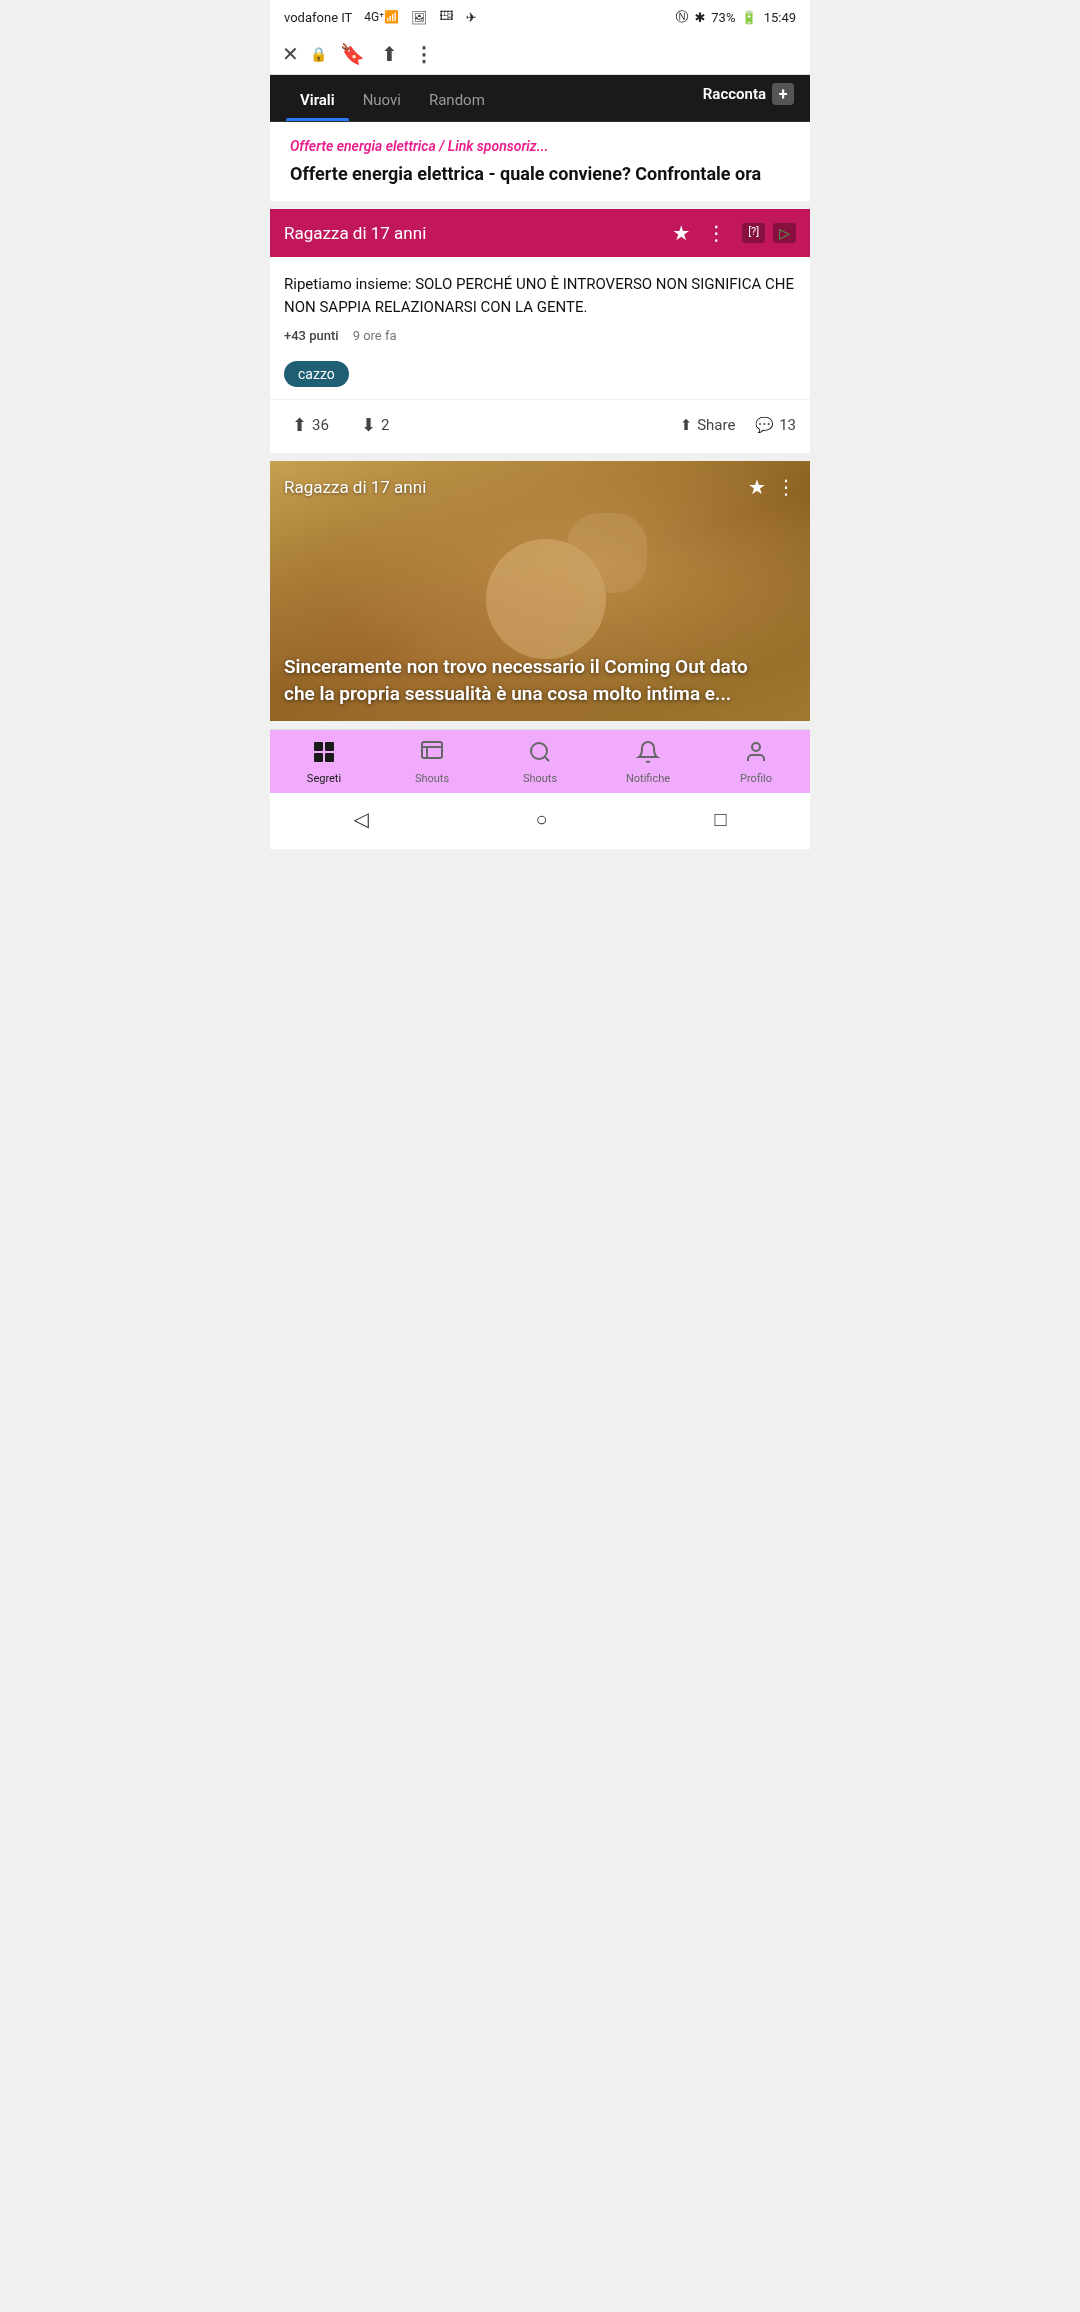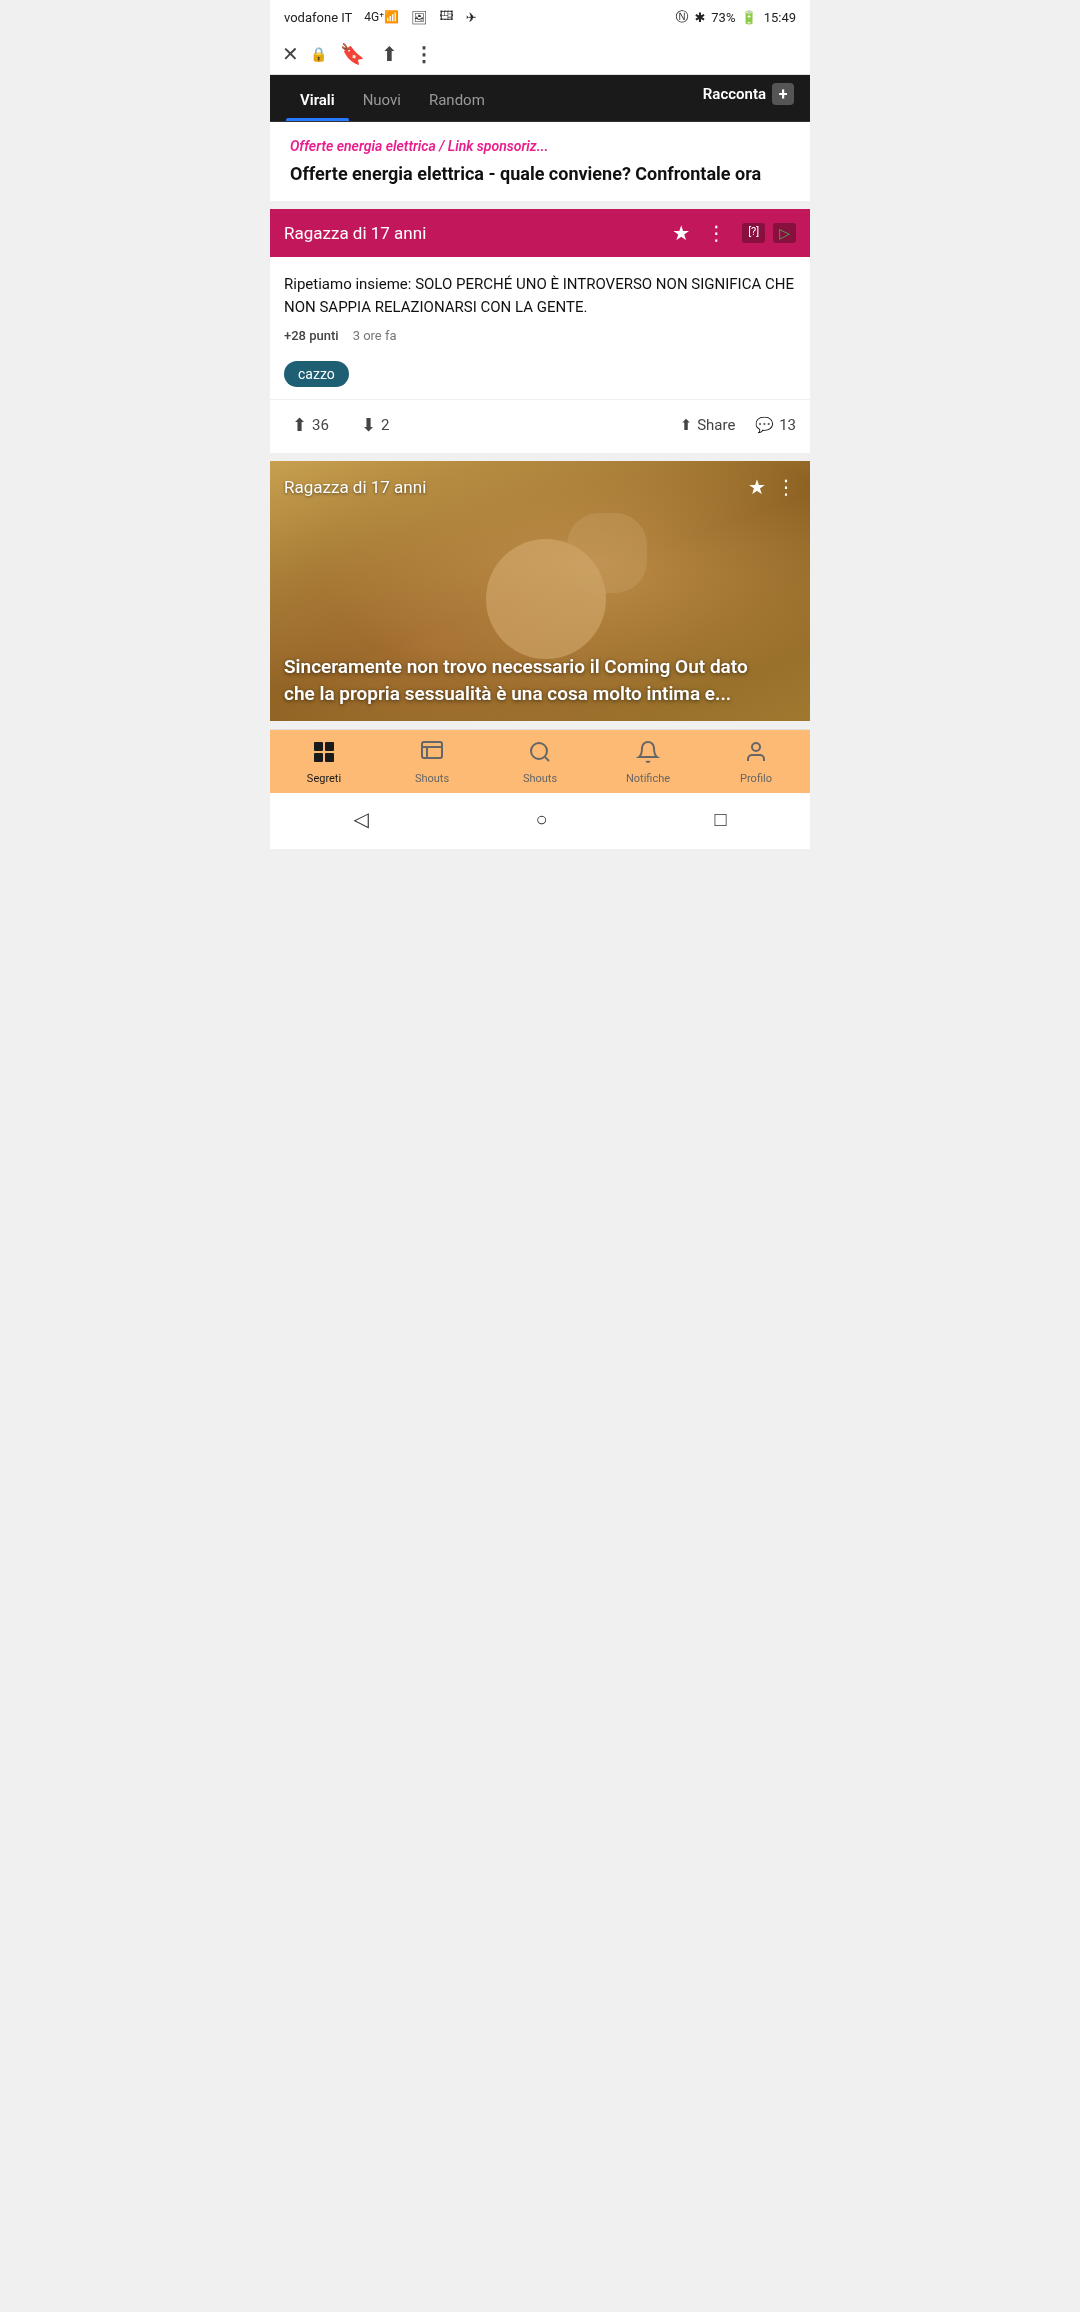--- a/index.html
+++ b/index.html
@@ -292,21 +292,21 @@
       padding: 14px;
       color: #fff;
       font-size: 19px;
       font-weight: 600;
       line-height: 1.4;
       text-shadow: 0 1px 4px rgba(0,0,0,0.6);
     }
 
     
     .bottom-nav {
-      background: #fdba74;
+      background: #f0abfc;
       display: flex;
       border-top: 1px solid #e0e0e0;
       position: sticky;
       bottom: 0;
     }
     .nav-item {
       flex: 1;
       display: flex;
       flex-direction: column;
       align-items: center;
@@ -415,22 +415,22 @@
       <span class="post-menu">⋮</span>
       <div class="post-badges">
         <span class="post-badge">[?]</span>
         <span class="post-badge post-ad-icon">▷</span>
       </div>
     </div>
 
     <div class="post-body">
       <div class="post-text">Ripetiamo insieme: SOLO PERCHÉ UNO È INTROVERSO NON SIGNIFICA CHE NON SAPPIA RELAZIONARSI CON LA GENTE.</div>
       <div class="post-meta">
-        <span class="post-points">+28 punti</span>
-        <span>3 ore fa</span>
+        <span class="post-points">+43 punti</span>
+        <span>9 ore fa</span>
       </div>
     </div>
 
     <div class="post-tags">
       <span class="post-tag">cazzo</span>
     </div>
 
     <div class="post-actions">
       <div class="action-btn">
         <span class="icon">⬆</span>

